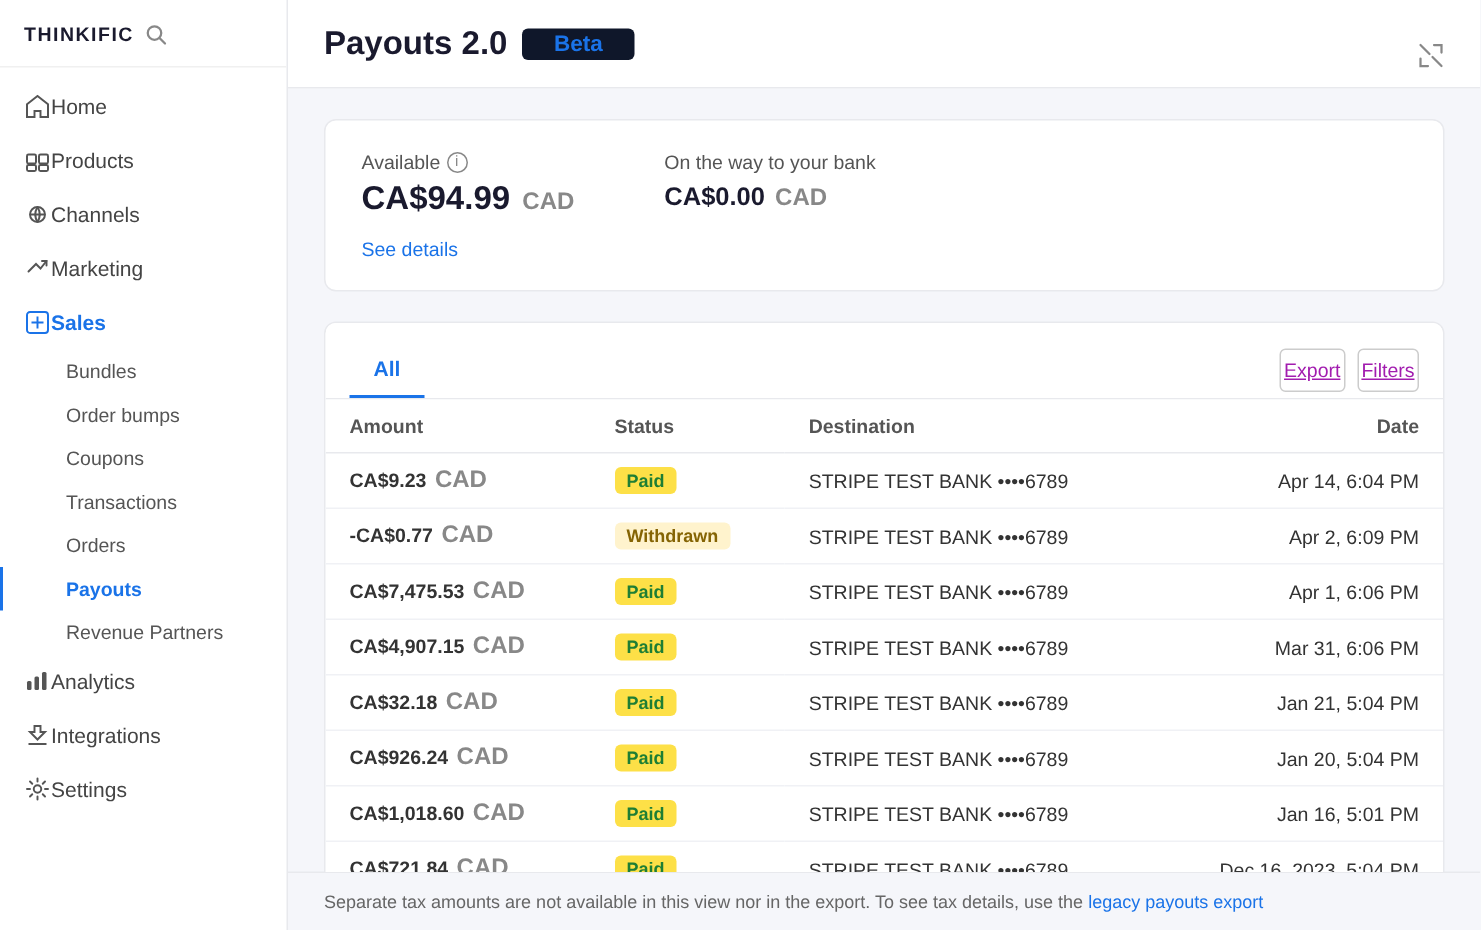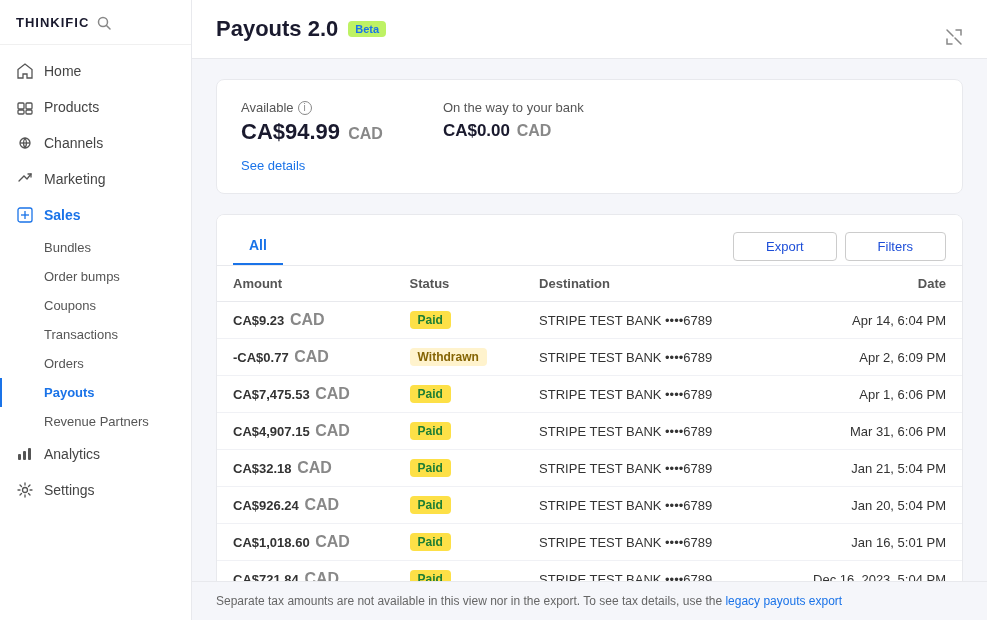--- a/index.html
+++ b/index.html
@@ -5,53 +5,53 @@
     * { box-sizing: border-box; margin: 0; padding: 0; }
     body { font-family: -apple-system, BlinkMacSystemFont, 'Segoe UI', sans-serif; font-size: 14px; background: #f5f6fa; color: #333; display: flex; height: 620px; width: 987px; overflow: hidden; }
 
     
     .sidebar { width: 192px; min-width: 192px; background: #fff; border-right: 1px solid #e8e9ed; display: flex; flex-direction: column; height: 100%; overflow-y: auto; }
     .sidebar-logo { padding: 14px 16px; display: flex; align-items: center; gap: 8px; border-bottom: 1px solid #f0f0f0; }
     .sidebar-logo-text { font-weight: 700; font-size: 13px; letter-spacing: 1px; color: #1a1a2e; }
     .sidebar-search-icon { color: #888; font-size: 14px; cursor: pointer; }
 
     .sidebar-nav { flex: 1; padding: 8px 0; }
-    .nav-item { display: flex; align-items: center; gap: 10px; padding: 9px 16px; cursor: pointer; color: #444; font-size: 14px; text-decoration: none; border-radius: 0; }
+    .nav-item { display: flex; align-items: center; padding: 9px 16px; cursor: pointer; color: #444; font-size: 14px; text-decoration: none; border-radius: 0; }
     .nav-item.active { color: #1a73e8; font-weight: 600; }
     .nav-item .nav-icon { width: 18px; height: 18px; flex-shrink: 0; display: flex; align-items: center; justify-content: center; }
 
     .nav-sub-item { display: flex; align-items: center; padding: 7px 16px 7px 44px; cursor: pointer; color: #555; font-size: 13px; }
     .nav-sub-item.active { color: #1a73e8; font-weight: 600; border-left: 2px solid #1a73e8; padding-left: 42px; }
 
     
     .main { flex: 1; display: flex; flex-direction: column; overflow: hidden; }
     .main-header { background: #fff; padding: 16px 24px 0 24px; border-bottom: 1px solid #e8e9ed; display: flex; align-items: center; justify-content: space-between; }
     .page-title-row { display: flex; align-items: center; gap: 10px; padding-bottom: 16px; }
     .page-title { font-size: 22px; font-weight: 700; color: #1a1a2e; }
-    .beta-badge { background: #bef264; color: #1a73e8; font-size: 11px; font-weight: 600; padding: 2px 7px; border-radius: 4px; }
+    .beta-badge { background: #0f172a; color: #1a73e8; font-size: 15px; font-weight: 600; padding: 2px 21px; border-radius: 4px; }
     .expand-icon { color: #888; cursor: pointer; font-size: 16px; }
 
     .main-content { flex: 1; overflow-y: auto; padding: 20px 24px; }
 
     
     .balance-card { background: #fff; border: 1px solid #e8e9ed; border-radius: 8px; padding: 20px 24px; margin-bottom: 20px; }
     .balance-row { display: flex; gap: 60px; align-items: flex-start; margin-bottom: 12px; }
     .balance-section-label { font-size: 13px; color: #555; display: flex; align-items: center; gap: 4px; margin-bottom: 4px; }
     .balance-amount { font-size: 22px; font-weight: 700; color: #1a1a2e; }
     .balance-amount-small { font-size: 17px; font-weight: 600; color: #1a1a2e; margin-top: 6px; }
     .see-details-link { color: #1a73e8; font-size: 13px; cursor: pointer; text-decoration: none; }
     .info-icon { width: 14px; height: 14px; border-radius: 50%; border: 1px solid #888; display: inline-flex; align-items: center; justify-content: center; font-size: 10px; color: #888; cursor: pointer; }
 
     
     .tabs-row { display: flex; align-items: center; justify-content: space-between; margin-bottom: 0; }
     .tab-list { display: flex; gap: 0; align-items: center; }
     .tab { padding: 10px 16px; cursor: pointer; font-size: 14px; color: #555; border-bottom: 2px solid transparent; }
     .tab.active { color: #1a73e8; border-bottom: 2px solid #1a73e8; font-weight: 600; }
     .tab-actions { display: flex; gap: 8px; }
-    .btn-outline { border: 1px solid #ccc; background: #fff; border-radius: 4px; padding: 6px 32px; font-size: 13px; cursor: pointer; color: #1d4ed8; }
+    .btn-outline { border: 1px solid #ccc; background: #fff; border-radius: 4px; padding: 6px 2px; font-size: 13px; cursor: pointer; color: #a21caf; text-decoration: underline; }
 
     
     .table-wrapper { background: #fff; border: 1px solid #e8e9ed; border-radius: 8px; overflow: hidden; }
     .data-table { width: 100%; border-collapse: collapse; }
     .data-table th { text-align: left; padding: 10px 16px; font-size: 13px; color: #555; font-weight: 600; border-bottom: 1px solid #e8e9ed; background: #fff; }
     .data-table th.right { text-align: right; }
     .data-table td { padding: 9px 16px; font-size: 13px; color: #333; border-bottom: 1px solid #f0f1f5; }
     .data-table td.right { text-align: right; }
     .data-table tr:last-child td { border-bottom: none; }
 
@@ -165,20 +165,29 @@
         <svg width="16" height="16" viewBox="0 0 16 16" fill="none">
             <rect x="1" y="8" width="3" height="6" rx="1" fill="#555"></rect>
             <rect x="6" y="5" width="3" height="9" rx="1" fill="#555"></rect>
             <rect x="11" y="2" width="3" height="12" rx="1" fill="#555"></rect>
           </svg>
       </span>
       <span>Analytics</span>
     </div>
 
 
+    <div class="nav-item">
+      <span class="nav-icon">
+        <svg width="16" height="16" viewBox="0 0 16 16" fill="none">
+            <path d="M6 2h4v4h3l-5 5-5-5h3V2z" stroke="#555" stroke-width="1.3" fill="none"></path>
+            <line x1="2" y1="14" x2="14" y2="14" stroke="#555" stroke-width="1.3"></line>
+          </svg>
+      </span>
+      <span>Integrations</span>
+    </div>
 
     <div class="nav-item">
       <span class="nav-icon">
         <svg width="16" height="16" viewBox="0 0 16 16" fill="none">
             <circle cx="8" cy="8" r="2.5" stroke="#555" stroke-width="1.3"></circle>
             <path d="M8 1v2M8 13v2M1 8h2M13 8h2M3 3l1.5 1.5M11.5 11.5L13 13M3 13l1.5-1.5M11.5 4.5L13 3" stroke="#555" stroke-width="1.3" stroke-linecap="round"></path>
           </svg>
       </span>
       <span>Settings</span>
     </div>

